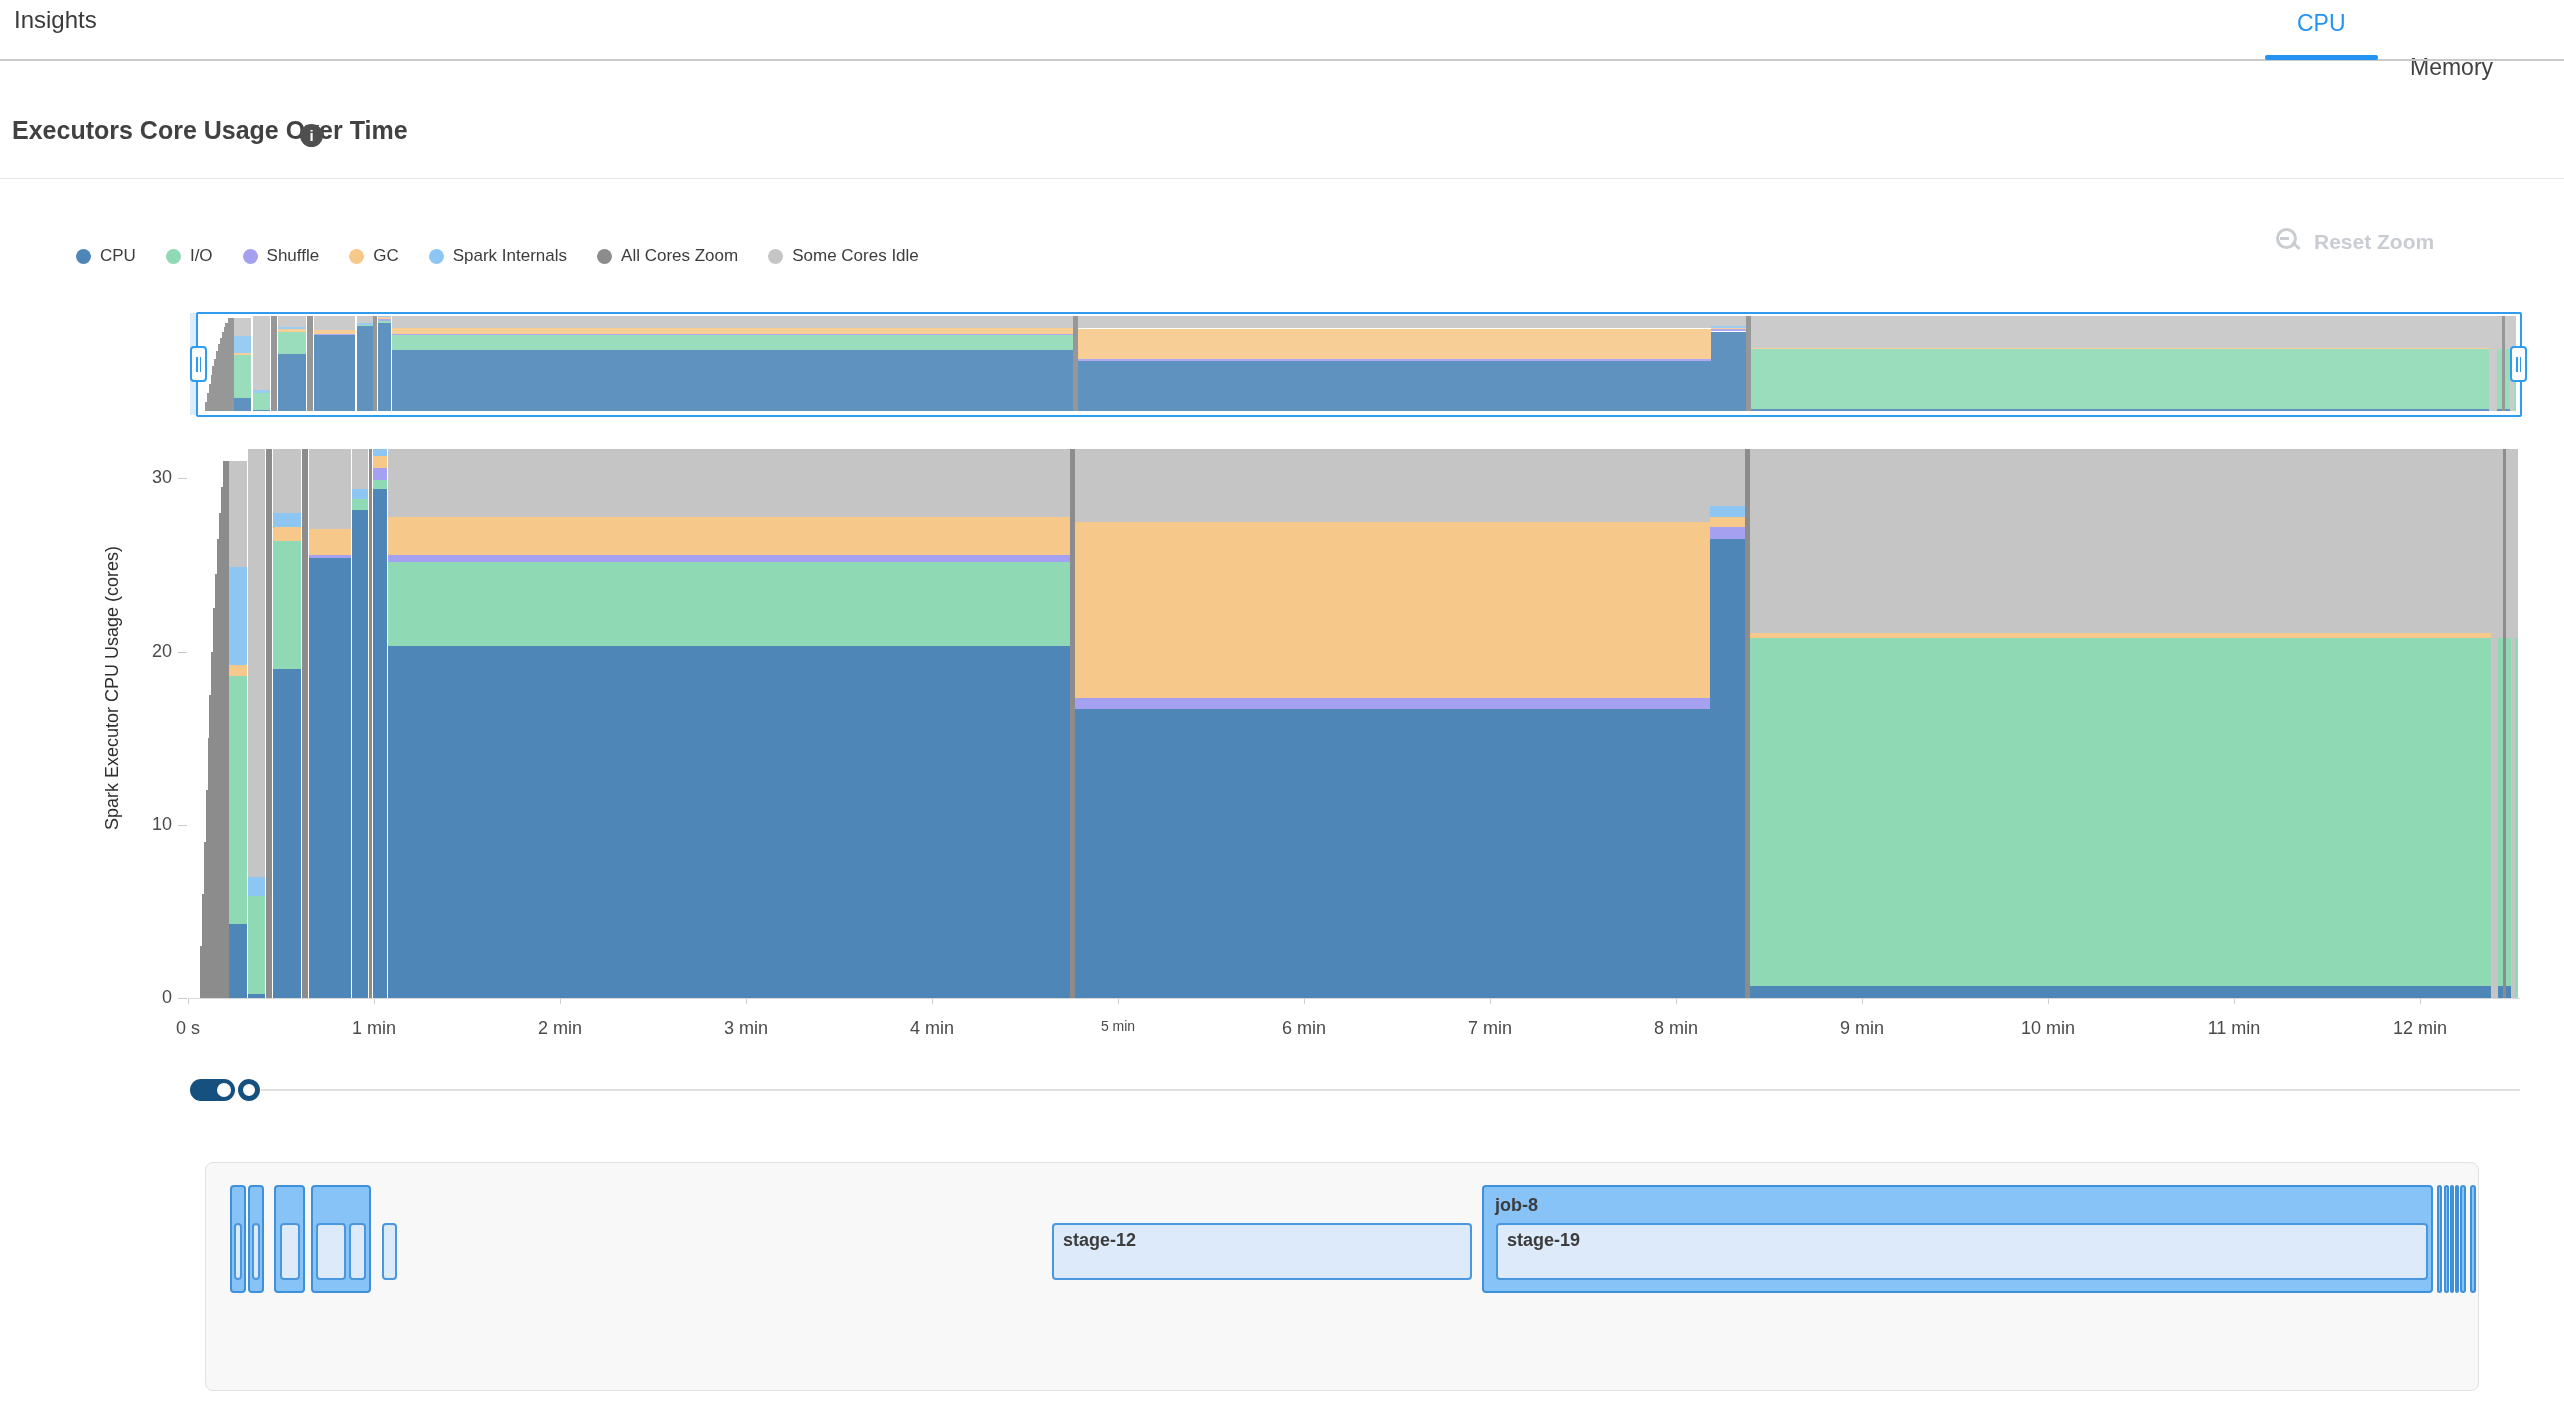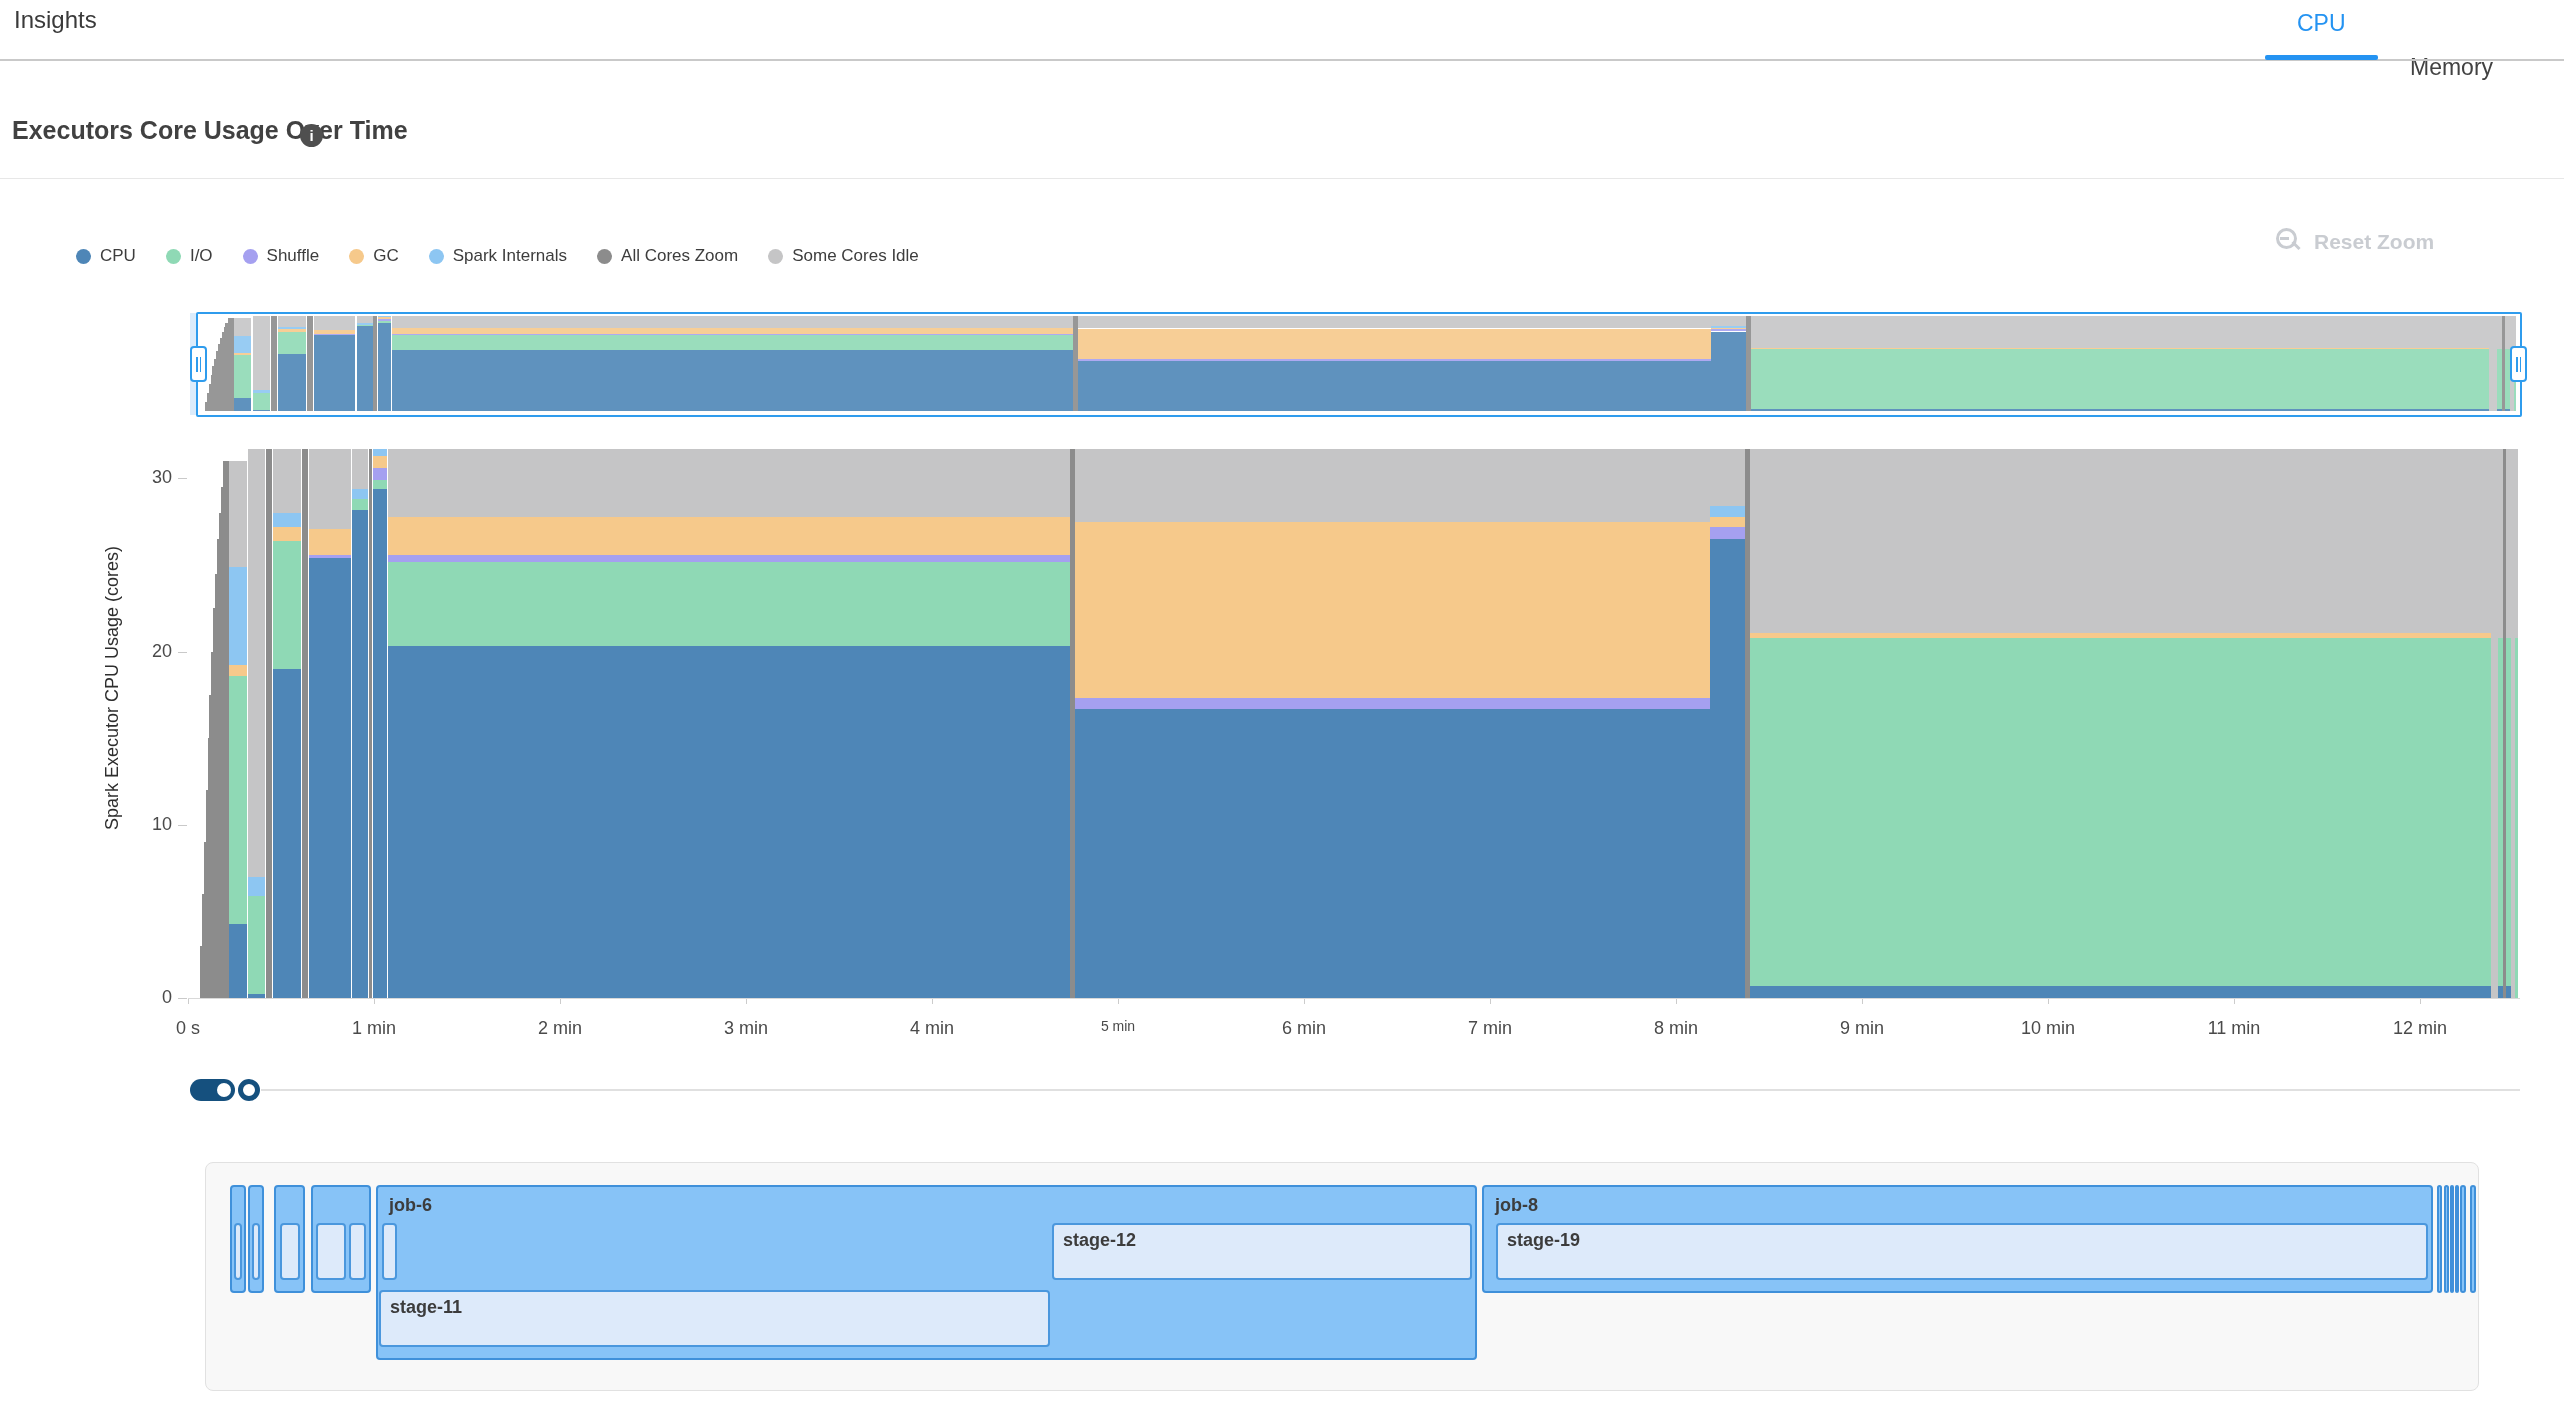--- a/index.html
+++ b/index.html
@@ -310,29 +310,23 @@
   <div class="abs" id="gantt" style="left:0;top:0;width:100%;height:100%;">
       <div class="job-bar abs" style="position: absolute; left: 230px; top: 1185px; width: 16px; height: 108px;"></div>
       <div class="stage-bar abs" style="position: absolute; left: 234px; top: 1223px; width: 8px; height: 57px;"></div>
       <div class="job-bar abs" style="position: absolute; left: 248px; top: 1185px; width: 16px; height: 108px;"></div>
       <div class="stage-bar abs" style="position: absolute; left: 252px; top: 1223px; width: 8px; height: 57px;"></div>
       <div class="job-bar abs" style="position: absolute; left: 274px; top: 1185px; width: 31px; height: 108px;"></div>
       <div class="stage-bar abs" style="position: absolute; left: 280px; top: 1223px; width: 20px; height: 57px;"></div>
       <div class="job-bar abs" style="position: absolute; left: 311px; top: 1185px; width: 60px; height: 108px;"></div>
       <div class="stage-bar abs" style="position: absolute; left: 316px; top: 1223px; width: 30px; height: 57px;"></div>
       <div class="stage-bar abs" style="position: absolute; left: 349px; top: 1223px; width: 17px; height: 57px;"></div>
-      <div class="job-bar abs" style="position: absolute; left: 376px; top: 1185px; width: 1101px; height: 175px;">
-        <div class="job-label">job-6</div>
-      </div>
       <div class="stage-bar abs" style="position: absolute; left: 382px; top: 1223px; width: 15px; height: 57px;"></div>
       <div class="stage-bar abs" style="position: absolute; left: 1052px; top: 1223px; width: 420px; height: 57px;">
         <div class="stage-label">stage-12</div>
-      </div>
-      <div class="stage-bar abs" style="position: absolute; left: 379px; top: 1290px; width: 671px; height: 57px;">
-        <div class="stage-label">stage-11</div>
       </div>
       <div class="job-bar abs" style="position: absolute; left: 1482px; top: 1185px; width: 951px; height: 108px;">
         <div class="job-label">job-8</div>
       </div>
       <div class="stage-bar abs" style="position: absolute; left: 1496px; top: 1223px; width: 932px; height: 57px;">
         <div class="stage-label">stage-19</div>
       </div>
       <div class="job-bar abs" style="position: absolute; left: 2437px; top: 1185px; width: 5px; height: 108px;"></div>
       <div class="job-bar abs" style="position: absolute; left: 2444px; top: 1185px; width: 5px; height: 108px;"></div>
       <div class="job-bar abs" style="position: absolute; left: 2450px; top: 1185px; width: 4px; height: 108px;"></div>

